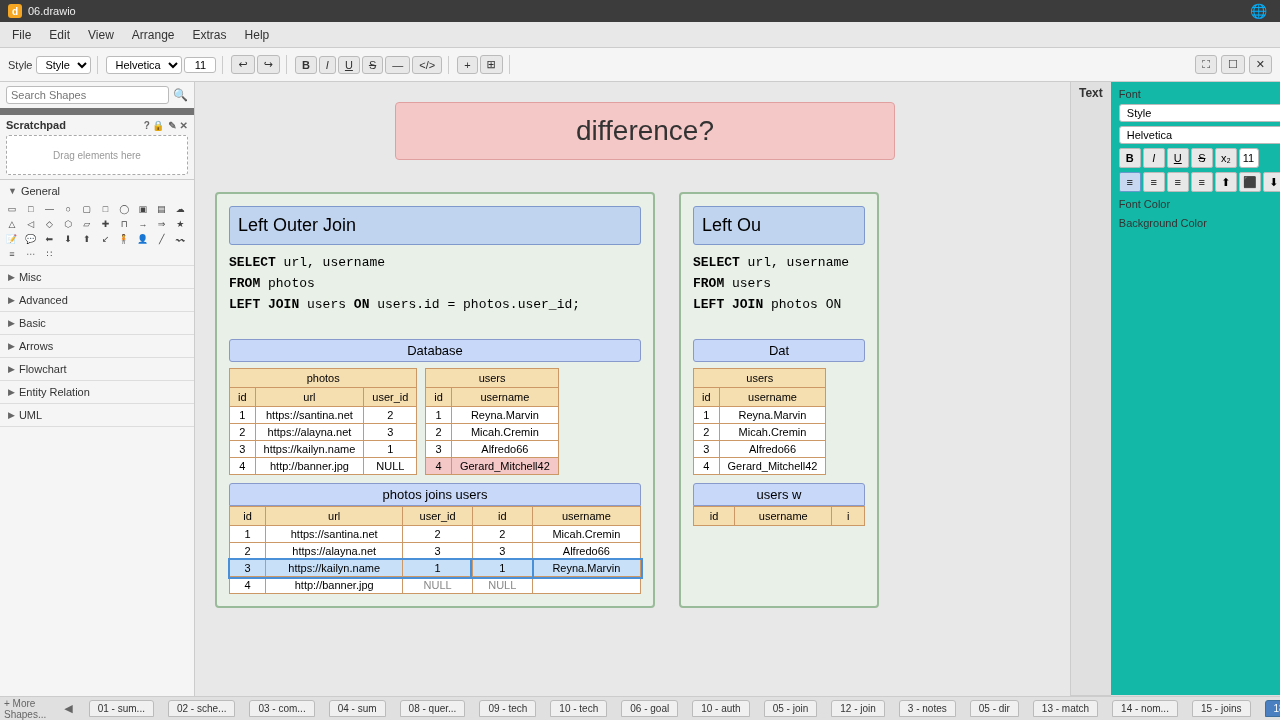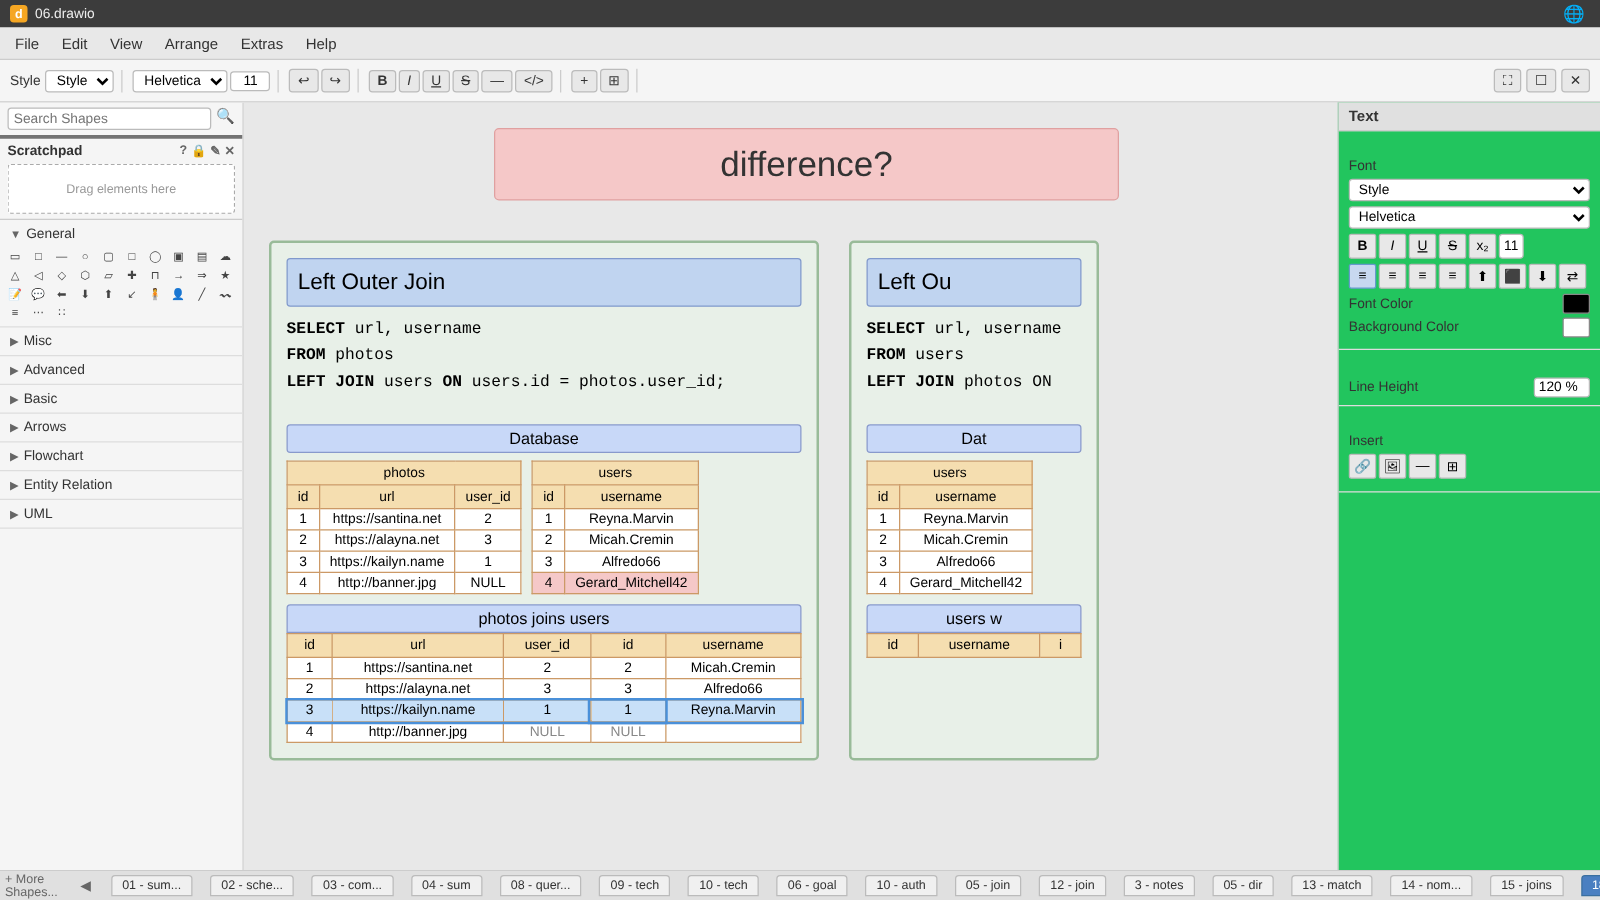--- a/index.html
+++ b/index.html
@@ -19,41 +19,41 @@
     .toolbar-group { display: flex; align-items: center; gap: 2px; border-right: 1px solid #ccc; padding-right: 6px; margin-right: 2px; }
     .toolbar-btn { background: #e8e8e8; border: 1px solid #bbb; border-radius: 3px; font-size: 11px; padding: 2px 6px; cursor: pointer; color: #333; }
     .style-select { font-size: 11px; padding: 1px 4px; border: 1px solid #bbb; border-radius: 3px; background: white; }
     .font-size-input { width: 32px; font-size: 11px; border: 1px solid #bbb; border-radius: 3px; padding: 1px 3px; text-align: center; }
 
     
     #main { display: flex; flex: 1; overflow: hidden; }
 
     
     #sidebar { width: 195px; background: #f5f5f5; border-right: 1px solid #ccc; display: flex; flex-direction: column; overflow: hidden; }
-    #search-box { display: flex; align-items: flex-start; border-bottom: 3px solid #737373; padding: 4px 6px; gap: 4px; }
+    #search-box { display: flex; align-items: center; border-bottom: 7px solid #737373; padding: 4px 6px; gap: 4px; }
     #search-box input { flex: 1; font-size: 11px; border: 1px solid #bbb; border-radius: 3px; padding: 2px 4px; }
     .search-icon-btn { cursor: pointer; font-size: 12px; color: #555; }
 
     .scratch-pad { border-bottom: 1px solid #ccc; padding: 4px 6px; }
     .scratch-header { display: flex; align-items: center; justify-content: space-between; font-size: 11px; color: #333; font-weight: bold; margin-bottom: 4px; }
     .scratch-icons { display: flex; gap: 3px; font-size: 10px; color: #666; }
     .scratch-drop { background: #fff; border: 1px dashed #aaa; border-radius: 3px; height: 40px; display: flex; align-items: center; justify-content: center; font-size: 10px; color: #999; }
 
     .shape-section { padding: 2px 0; border-bottom: 1px solid #ddd; }
     .shape-section-header { display: flex; align-items: center; padding: 3px 8px; font-size: 11px; color: #333; cursor: pointer; }
     .shape-section-header .arrow { font-size: 9px; margin-right: 4px; color: #666; }
     .shapes-grid { display: grid; grid-template-columns: repeat(10, 1fr); gap: 1px; padding: 2px 4px; }
     .shape-item { width: 16px; height: 14px; display: flex; align-items: center; justify-content: center; font-size: 9px; color: #444; cursor: pointer; }
 
     
     #canvas { flex: 1; background: #e8e8e8; position: relative; overflow: hidden; }
     .canvas-content { position: absolute; top: 0; left: 0; right: 0; bottom: 0; overflow: auto; }
 
     
-    #right-panel { width: 210px; background: #22c55e; border-left: 1px solid #ccc; display: flex; flex-direction: column; gap: 16px; }
+    #right-panel { width: 210px; background: #14b8a6; border-left: 1px solid #ccc; display: flex; flex-direction: row; }
     .panel-header { background: #e0e0e0; border-bottom: 1px solid #ccc; padding: 4px 8px; font-size: 12px; font-weight: bold; color: #333; }
     .panel-section { padding: 6px 8px; border-bottom: 1px solid #ddd; }
     .panel-section-title { font-size: 11px; color: #333; margin-bottom: 4px; }
     .font-row { display: flex; align-items: center; gap: 4px; margin-bottom: 4px; }
     .font-select { flex: 1; font-size: 11px; border: 1px solid #bbb; border-radius: 3px; padding: 1px 3px; background: white; }
     .size-input { width: 20px; font-size: 11px; border: 1px solid #bbb; border-radius: 3px; padding: 1px 3px; }
     .format-row { display: flex; gap: 2px; margin-bottom: 4px; }
     .fmt-btn { background: #e8e8e8; border: 1px solid #bbb; border-radius: 2px; width: 22px; height: 20px; font-size: 11px; cursor: pointer; display: flex; align-items: center; justify-content: center; }
     .fmt-btn.active { background: #c8d8f0; border-color: #6699cc; }
     .align-row { display: flex; gap: 2px; margin-bottom: 4px; }

